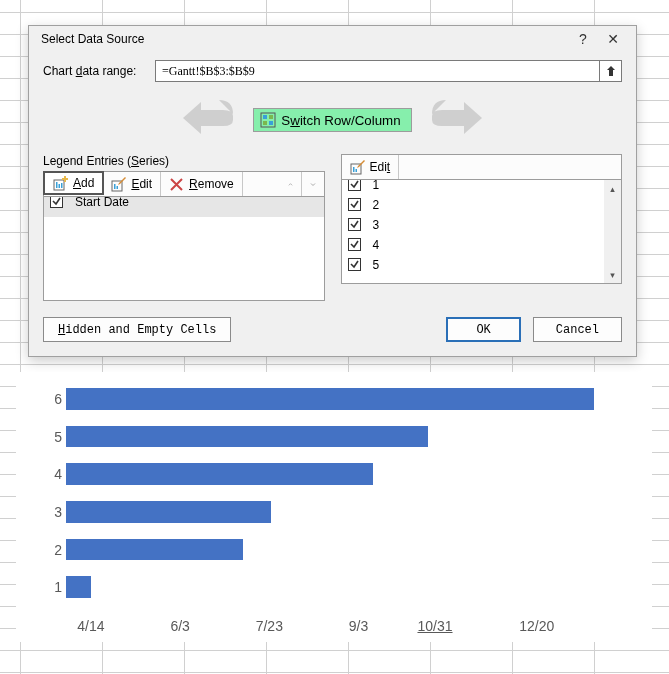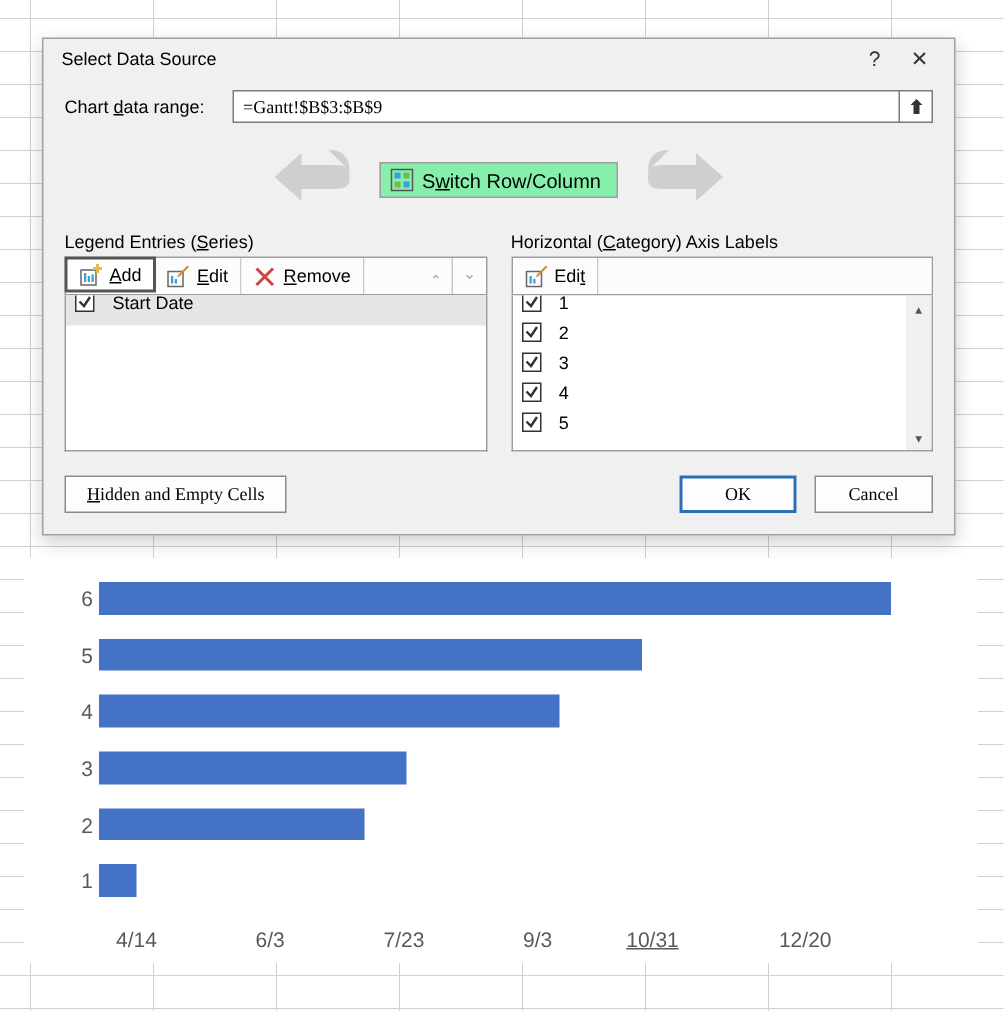--- a/index.html
+++ b/index.html
@@ -99,21 +99,21 @@
     background:#f0f0f0;
   }
   .scroll .stop, .scroll .sbot {
     height:17px; display:flex; align-items:center; justify-content:center;
     color:#555; font-size:9px;
   }
 
   .footer { display:flex; align-items:center; margin-top:16px; }
   .hbtn, .okbtn, .cbtn {
     border:1px solid #8a8a8a; background:#fdfdfd;
-    padding:4px 14px; font-size:12px; font-family:Liberation Serif, serif;
+    padding:4px 14px; font-size:12px; font-family:Liberation Mono, monospace;
     height:25px;
   }
   .okbtn { border:2px solid #2a6fb7; padding:3px 28px; margin-right:12px;margin-left:24px;}
   .cbtn { padding:4px 22px;}
   .footer .sp { flex:1; }
 
   
   .chart-wrap {
     position:absolute;
     top:372px; left:16px;
@@ -236,23 +236,20 @@
                 <svg viewBox="0 0 11 11">
                   <path d="M2 5 L5 8 L9 2" fill="none" stroke="#333" stroke-width="1.6"></path>
                 </svg>
               </span>
               <span>Start Date</span>
             </div>
           </div>
       </div>
 
       <div class="pane">
-        <div class="pane-title">
-          <span>Horizontal (</span><span class="u">C</span><span>ategory) Axis Labels</span>
-        </div>
         <div class="toolbar">
           <div class="tbtn2">
             <span class="ic">
                 <svg viewBox="0 0 15 15">
                   <rect x="1" y="4" width="10" height="10" fill="none" stroke="#666"></rect>
                   <rect x="3" y="7" width="1.5" height="5" fill="#39a0d8"></rect>
                   <rect x="5.5" y="9" width="1.5" height="3" fill="#39a0d8"></rect>
                   <path d="M8 6 L14 0 L15 1 L9 7 L7 8 Z" fill="#d58b34"></path>
                 </svg>
               </span>

